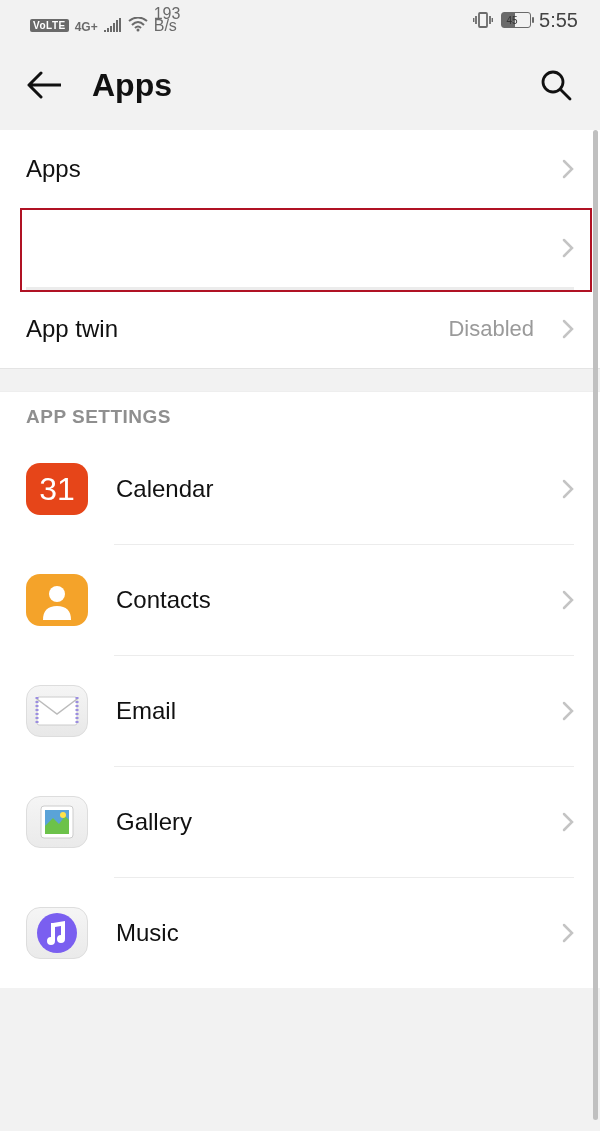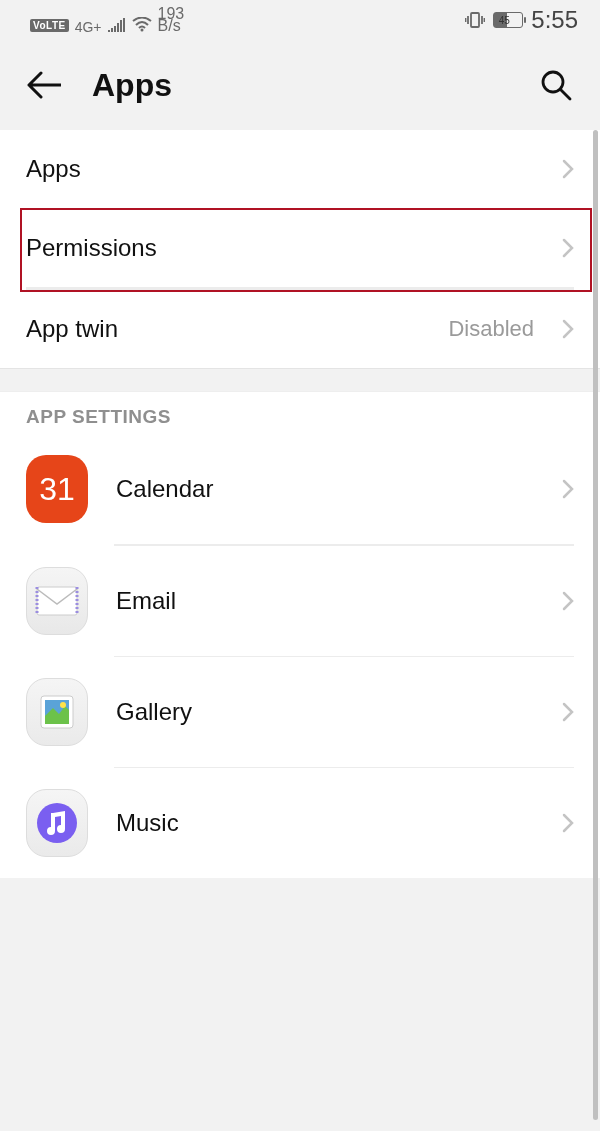--- a/index.html
+++ b/index.html
@@ -2,45 +2,45 @@
 <html><head>
   <meta charset="utf-8">
   <style>
     * { margin:0; padding:0; box-sizing:border-box; font-family:-apple-system,Helvetica,Arial,sans-serif; -webkit-font-smoothing:antialiased; }
     body { width:600px; height:1131px; background:#f2f2f2; position:relative; overflow:hidden; }
     .scrollbar { position:absolute; right:2px; top:130px; width:5px; height:990px; background:#c0c0c0; border-radius:3px; }
     
     .status-bar { height:40px; display:flex; align-items:center; justify-content:space-between; padding:0 22px 0 30px; font-size:17px; color:#555; }
     .status-left { display:flex; align-items:flex-end; gap:6px; }
     .volte { background:#6a6a6a; color:#fff; font-size:10px; font-weight:bold; padding:1px 3px; border-radius:2px; letter-spacing:0.5px; }
-    .sig-4g { font-size:14px; color:#6a6a6a; line-height:9px; font-weight:normal; }
+    .sig-4g { font-size:12px; color:#6a6a6a; line-height:9px; font-weight:bold; }
     .bps { font-size:16px; color:#6a6a6a; line-height:12px; }
     .status-right { display:flex; align-items:center; gap:8px; }
     .batt { border:1.5px solid #6a6a6a; border-radius:3px; width:30px; height:16px; position:relative; display:flex; align-items:center; }
     .batt::after { content:""; position:absolute; right:-4px; top:4px; width:2px; height:6px; background:#6a6a6a; border-radius:1px; }
     .batt-fill { background:#6a6a6a; height:100%; width:45%; display:flex; align-items:center; justify-content:center; }
     .batt-text { position:absolute; left:0; right:8px; text-align:center; font-size:10px; color:#333; }
-    .clock { font-size:24px; color:#444; }
+    .clock { font-size:20px; color:#444; }
     
     .header { height:90px; display:flex; align-items:center; gap:28px; padding:0 24px; }
     .back-btn { width:40px; height:40px; display:flex; align-items:center; justify-content:center; }
     .title { font-size:32px; font-weight:700; color:#111; }
     .search-btn { margin-left:auto; width:40px; height:40px; display:flex; align-items:center; justify-content:center; }
     
     .section { background:#fff; }
     .row { height:78px; display:flex; align-items:center; padding:0 26px; font-size:24px; color:#111; position:relative; }
     .row .value { margin-left:auto; color:#9a9a9a; font-size:22px; margin-right:22px; }
     .row .chev { margin-left:6px; }
     .divider { height:1px; background:#ececec; margin:0 26px; }
     .highlight { position:absolute; border:2.5px solid #b01224; left:20px; right:8px; top:208px; height:84px; pointer-events:none; }
     .gap { height:24px; background:#f2f2f2; border-top:1px solid #e4e4e4; border-bottom:1px solid #eee; }
     .section-header { font-size:19px; color:#8f8f8f; font-weight:700; letter-spacing:0.5px; padding:14px 26px 6px; background:#fff; }
     
     .app-row { height:110px; display:flex; align-items:center; padding:0 26px; background:#fff; font-size:24px; color:#111; }
-    .app-icon { width:62px; height:68px; border-radius:20px; margin-right:28px; flex-shrink:0; display:flex; align-items:center; justify-content:center; }
+    .app-icon { width:62px; height:52px; border-radius:14px; margin-right:28px; flex-shrink:0; display:flex; align-items:center; justify-content:center; }
     .app-divider { height:1px; background:#ececec; margin-left:114px; margin-right:26px; }
     .chev svg, .back-btn svg, .search-btn svg { display:block; }
     
     .ic-cal { background:#e64519; color:#fff; font-size:32px; font-weight:300; }
     .ic-cont { background:#f4a32a; }
     .ic-mail { background:linear-gradient(#f5f5f5,#e8e8e8); border:1px solid #ddd; }
     .ic-gal { background:linear-gradient(#f5f5f5,#eaeaea); border:1px solid #ddd; }
     .ic-mus { background:linear-gradient(#f5f5f5,#eaeaea); border:1px solid #ddd; }
     .wifi svg,.signal svg,.vibr svg{display:block}
   </style>
@@ -102,21 +102,20 @@
     <span>Apps</span>
     <span class="value"></span>
     <span class="chev">
         <svg width="12" height="20" viewBox="0 0 12 20">
           <path d="M2 2 L10 10 L2 18" fill="none" stroke="#c4c4c4" stroke-width="2.5" stroke-linecap="round"></path>
         </svg>
       </span>
   </div>
   <div class="divider"></div>
   <div class="row">
-    <span>Permissions</span>
     <span class="value"></span>
     <span class="chev">
         <svg width="12" height="20" viewBox="0 0 12 20">
           <path d="M2 2 L10 10 L2 18" fill="none" stroke="#c4c4c4" stroke-width="2.5" stroke-linecap="round"></path>
         </svg>
       </span>
   </div>
   <div class="divider"></div>
   <div class="divider"></div>
   <div class="divider"></div>
@@ -138,20 +137,34 @@
   <div class="app-row">
     <div class="app-icon ic-cal">31</div>
     <span>Calendar</span>
     <span class="chev" style="margin-left:auto">
         <svg width="12" height="20" viewBox="0 0 12 20">
           <path d="M2 2 L10 10 L2 18" fill="none" stroke="#c4c4c4" stroke-width="2.5" stroke-linecap="round"></path>
         </svg>
       </span>
   </div>
   <div class="app-divider"></div>
+  <div class="app-row">
+    <div class="app-icon ic-cont">
+      <svg width="40" height="40" viewBox="0 0 40 40">
+          <circle cx="20" cy="14" r="8" fill="#fff"></circle>
+          <path d="M6 40 Q6 26 20 26 Q34 26 34 40 Z" fill="#fff"></path>
+        </svg>
+    </div>
+    <span>Contacts</span>
+    <span class="chev" style="margin-left:auto">
+        <svg width="12" height="20" viewBox="0 0 12 20">
+          <path d="M2 2 L10 10 L2 18" fill="none" stroke="#c4c4c4" stroke-width="2.5" stroke-linecap="round"></path>
+        </svg>
+      </span>
+  </div>
   <div class="app-divider"></div>
   <div class="app-row">
     <div class="app-icon ic-mail">
       <svg width="46" height="34" viewBox="0 0 46 34">
           <rect x="3" y="3" width="40" height="28" rx="2" fill="#fff" stroke="#ccc"></rect>
           <path d="M3 5 L23 20 L43 5" fill="none" stroke="#bbb" stroke-width="1.5"></path>
           <path d="M3 3 L3 31" stroke="#9b8ee0" stroke-width="3" stroke-dasharray="2 2"></path>
           <path d="M43 3 L43 31" stroke="#9b8ee0" stroke-width="3" stroke-dasharray="2 2"></path>
         </svg>
     </div>

